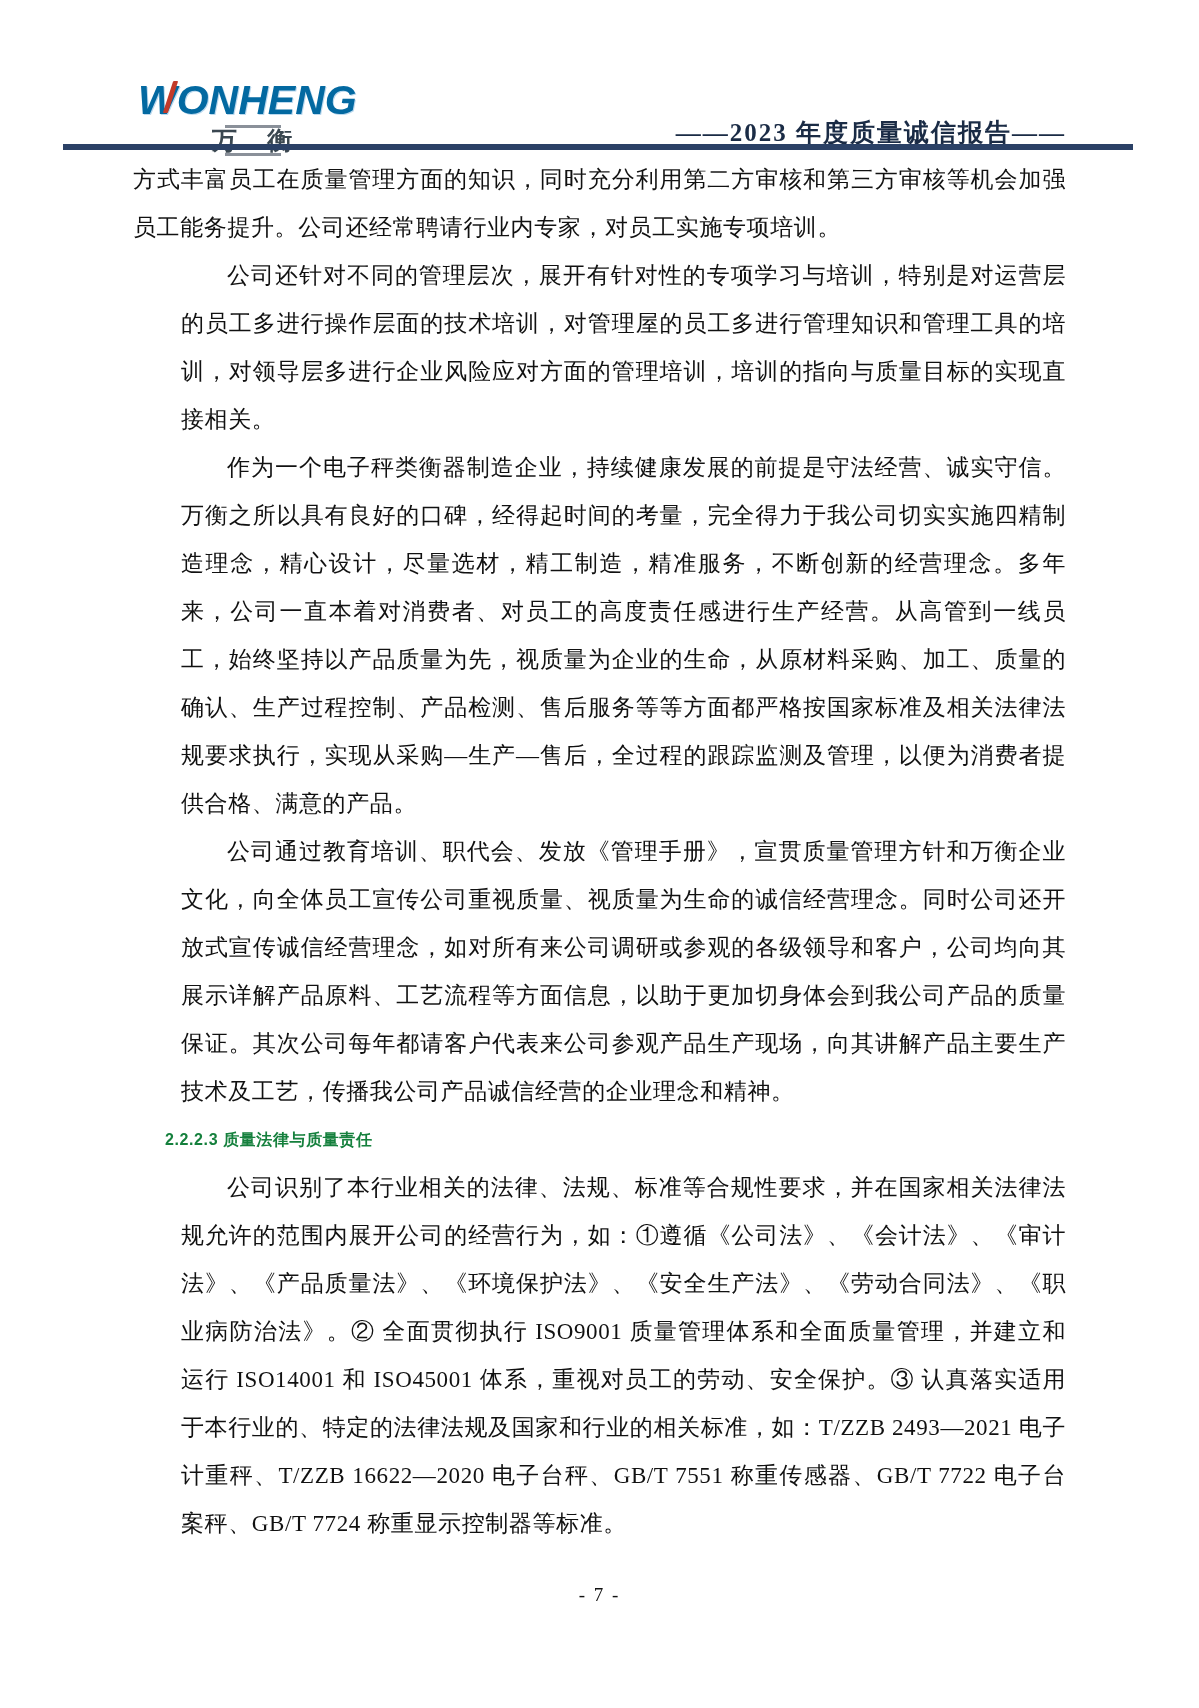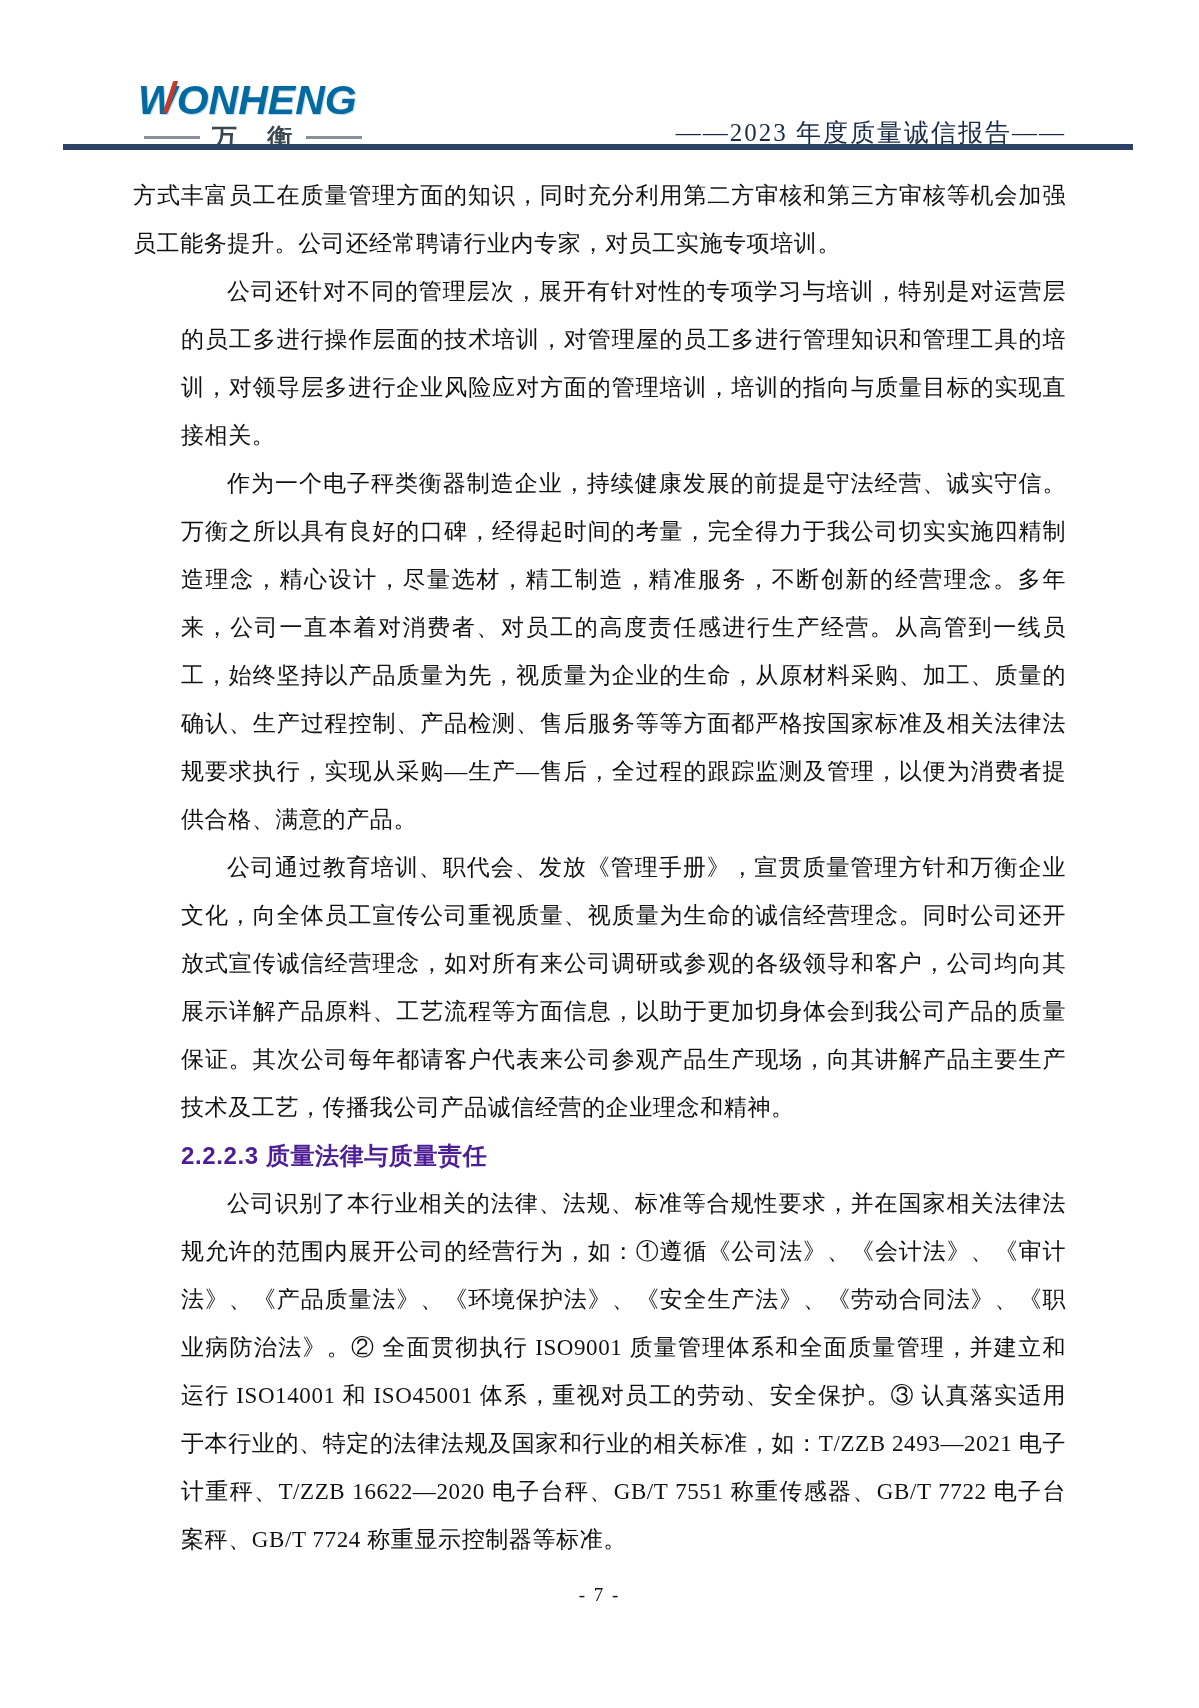--- a/index.html
+++ b/index.html
@@ -35,69 +35,71 @@
     background: #C23B2A;
     transform: skewX(-18deg);
     border-radius: 1px;
   }
   .logo-sub {
     display: flex;
     align-items: center;
     justify-content: center;
     margin-top: 4px;
     width: 230px;
+    flex-direction: column;
   }
   .dash-line { height: 3px; width: 56px; background: #8a9099; }
   .logo-sub-text {
     font-weight: bold;
     font-size: 25px;
     line-height: 1;
     color: #3A4750;
     letter-spacing: 12px;
     padding: 0 2px 0 12px;
     white-space: nowrap;
   }
 
   .header-title {
     position: absolute;
     right: 133px; top: 118px;
     font-size: 25px;
     line-height: 1.2;
     letter-spacing: 2px;
     color: #1A2B45;
     white-space: nowrap;
+    font-weight: bold;
   }
   .header-bar {
     position: absolute;
     left: 63px; top: 144px;
     width: 1070px; height: 6px;
     background: #2B4166;
   }
 
   
   main {
     position: absolute;
-    left: 133px; top: 172px;
+    left: 133px; top: 156px;
     width: 933px;
     font-size: 23px;
   }
   .body-p {
     margin: 0;
     line-height: 48px;
     text-align: justify;
     letter-spacing: 0.6px;
   }
   .indent { text-indent: 2em; margin-left: 48px; }
   .section-heading {
     margin: 0;
     line-height: 48px;
-    font-size: 24px;
+    font-size: 16px;
     font-weight: bold;
     text-indent: 2em;
-    color: #4c1d95;
+    color: #15803d;
     font-family: "Liberation Sans", "DejaVu Sans", sans-serif;
     letter-spacing: 0.6px;
   }
 
   
   .page-number {
     position: absolute;
     left: 0; top: 1584px;
     width: 100%;
     text-align: center;

